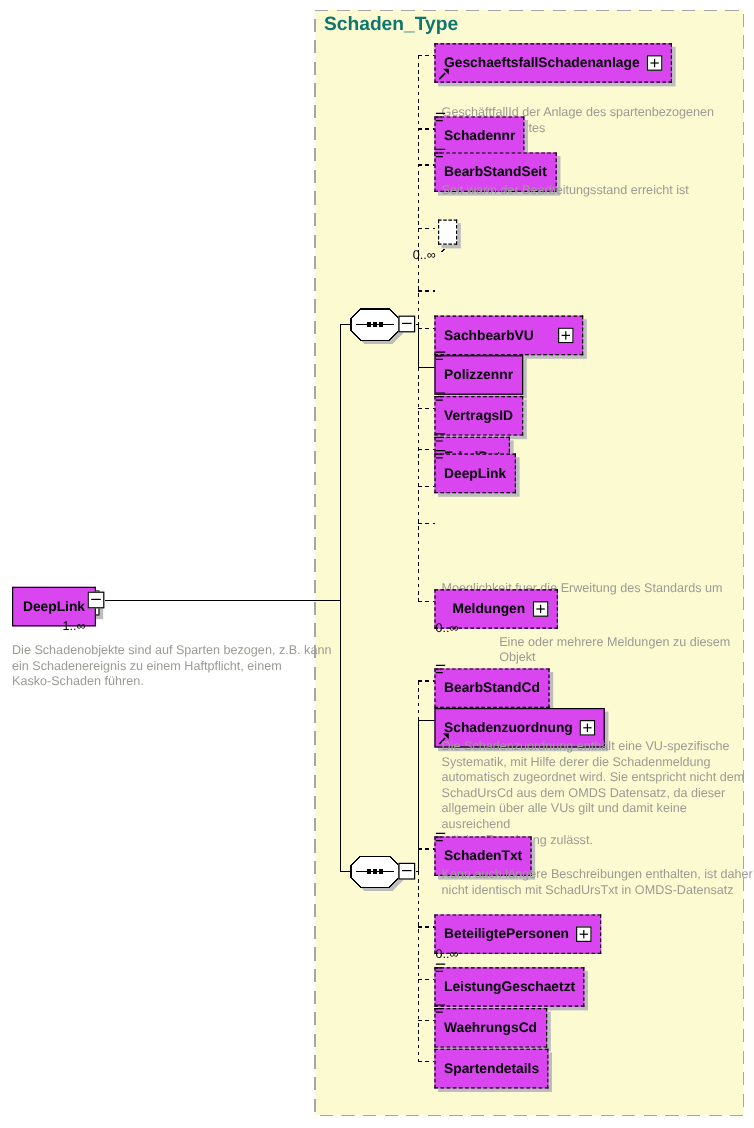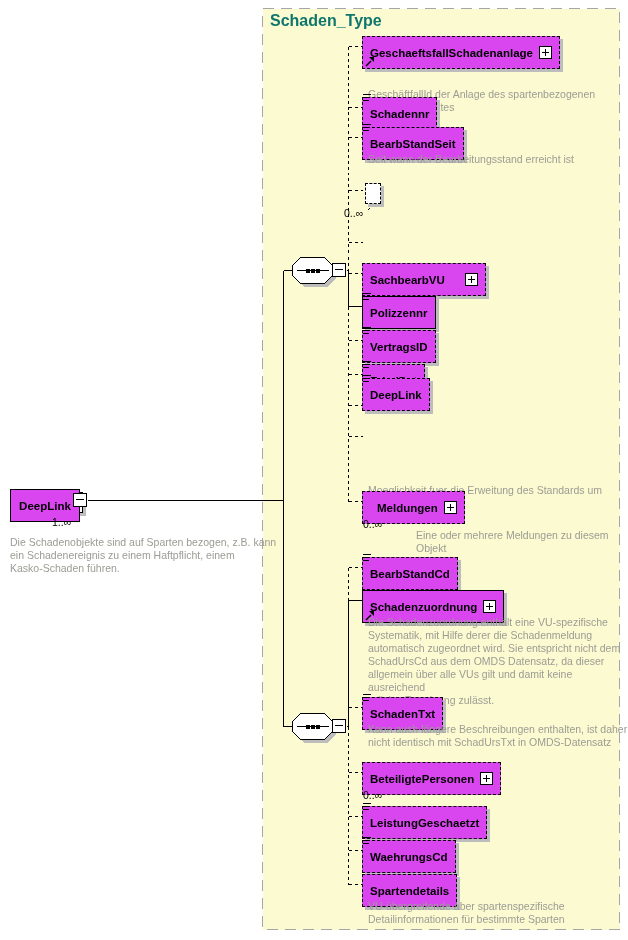--- a/index.html
+++ b/index.html
@@ -204,19 +204,17 @@
     </div>
     <div class="ebox" style="left:362px;top:840px;">
       <span class="lines-icon"><svg width="10" height="9">
           <path d="M0 1.5 H8 M0 4.5 H5 M0 7.5 H6" stroke="#000" stroke-width="1"></path>
         </svg></span>
       <span class="lbl">WaehrungsCd</span>
     </div>
     <div class="ebox" style="left:362px;top:874px;">
       <span class="lbl">Spartendetails</span>
     </div>
-    <div class="ann" style="left:368px;top:900px;">VU-übergreifende aber spartenspezifische
-Detailinformationen für bestimmte Sparten</div>
     <div class="comp-hit" style="left:292px;top:257px;"></div>
     <div class="minusbox" style="left:332px;top:263px;"></div>
     <div class="comp-hit" style="left:292px;top:713px;"></div>
     <div class="minusbox" style="left:332px;top:719px;"></div>
   </div>
 
 </body></html>

